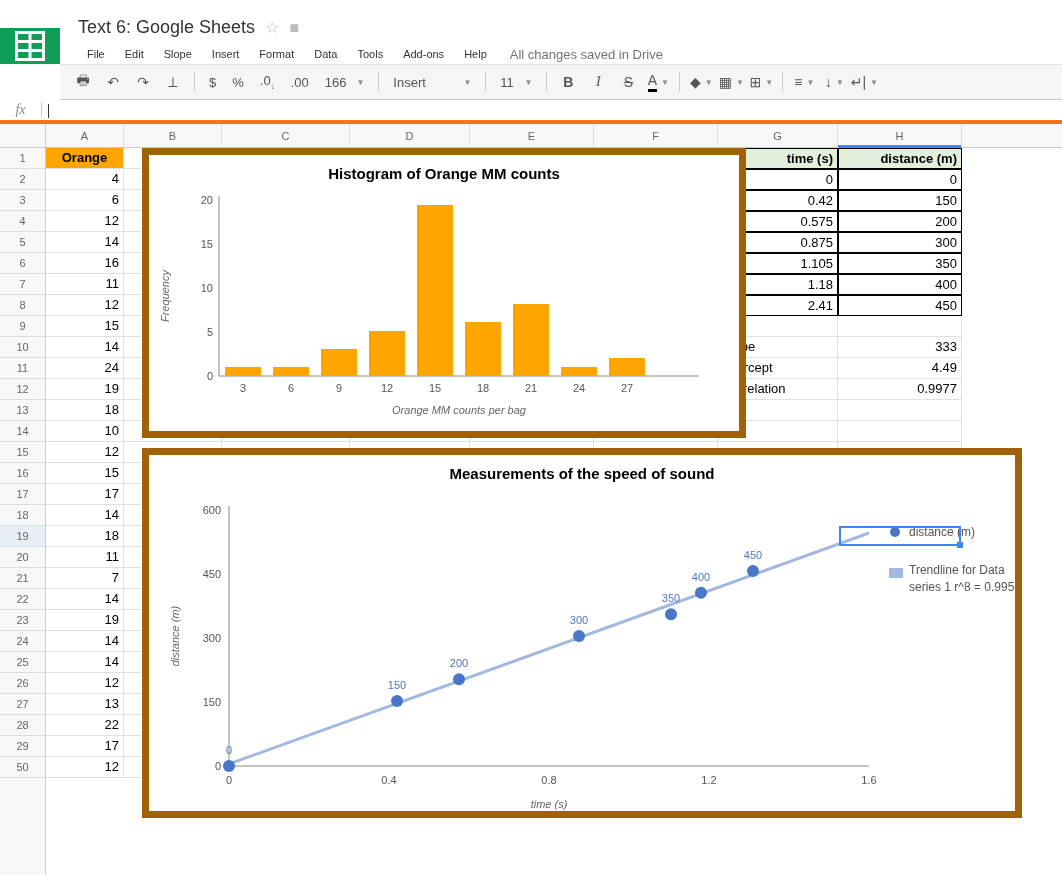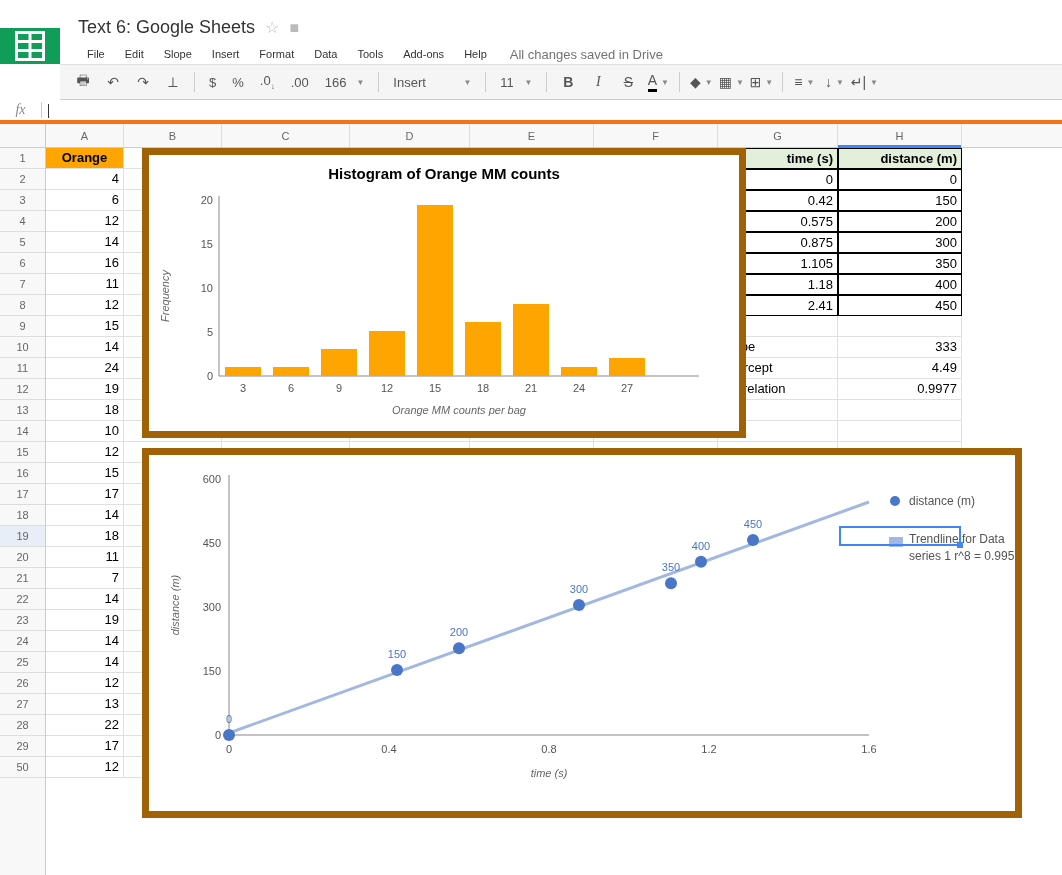--- a/index.html
+++ b/index.html
@@ -532,20 +532,21 @@
               <text x="360" y="196">24</text>
               <text x="408" y="196">27</text>
             </g>
           <text class="axis-label" x="240" y="218" text-anchor="middle">Orange MM counts per bag</text>
         </g>
         <text class="axis-label" transform="rotate(-90)" x="-110" y="20" text-anchor="middle">Frequency</text>
       </svg>
     </div>
 
     <div class="chart" style="left:96px;top:324px;width:880px;height:370px">
+      <div class="chart-title">Measurements of the speed of sound</div>
       <svg width="880" height="330">
         <g transform="translate(80,20)">
 
           <g font-size="11" fill="#555" text-anchor="end">
             <text x="-8" y="264">0</text>
               <text x="-8" y="200">150</text>
               <text x="-8" y="136">300</text>
               <text x="-8" y="72">450</text>
               <text x="-8" y="8">600</text>
           </g>

